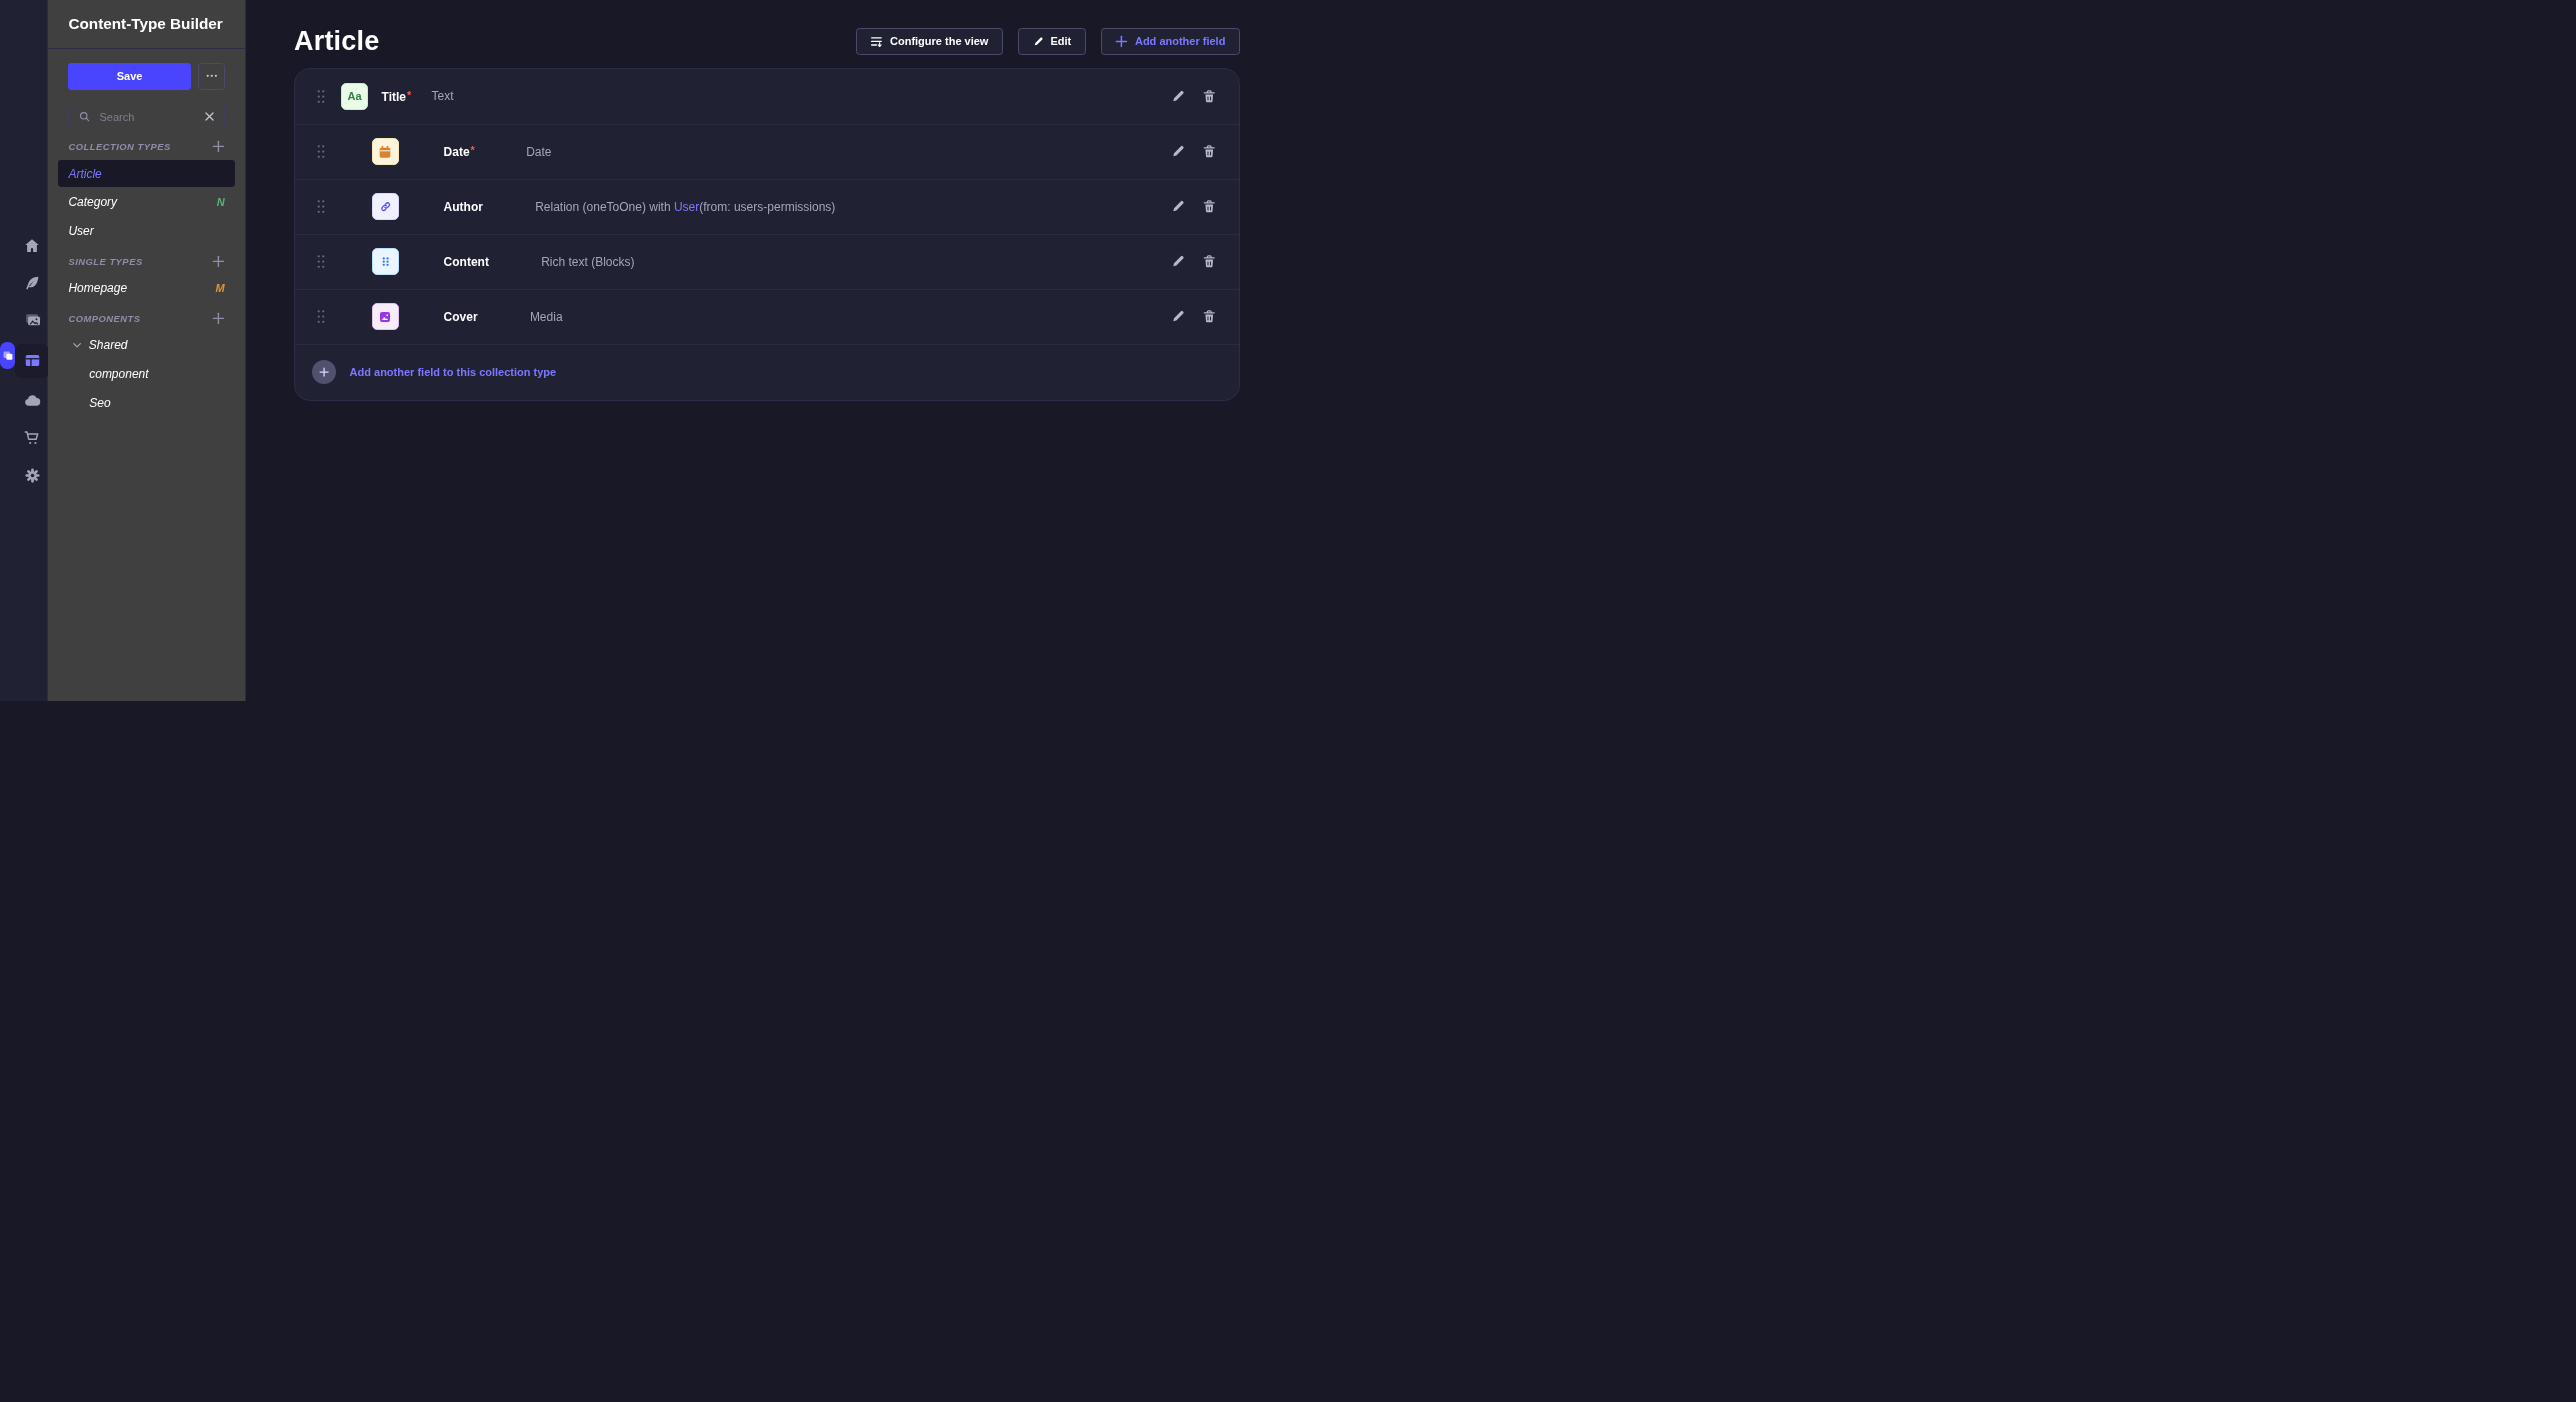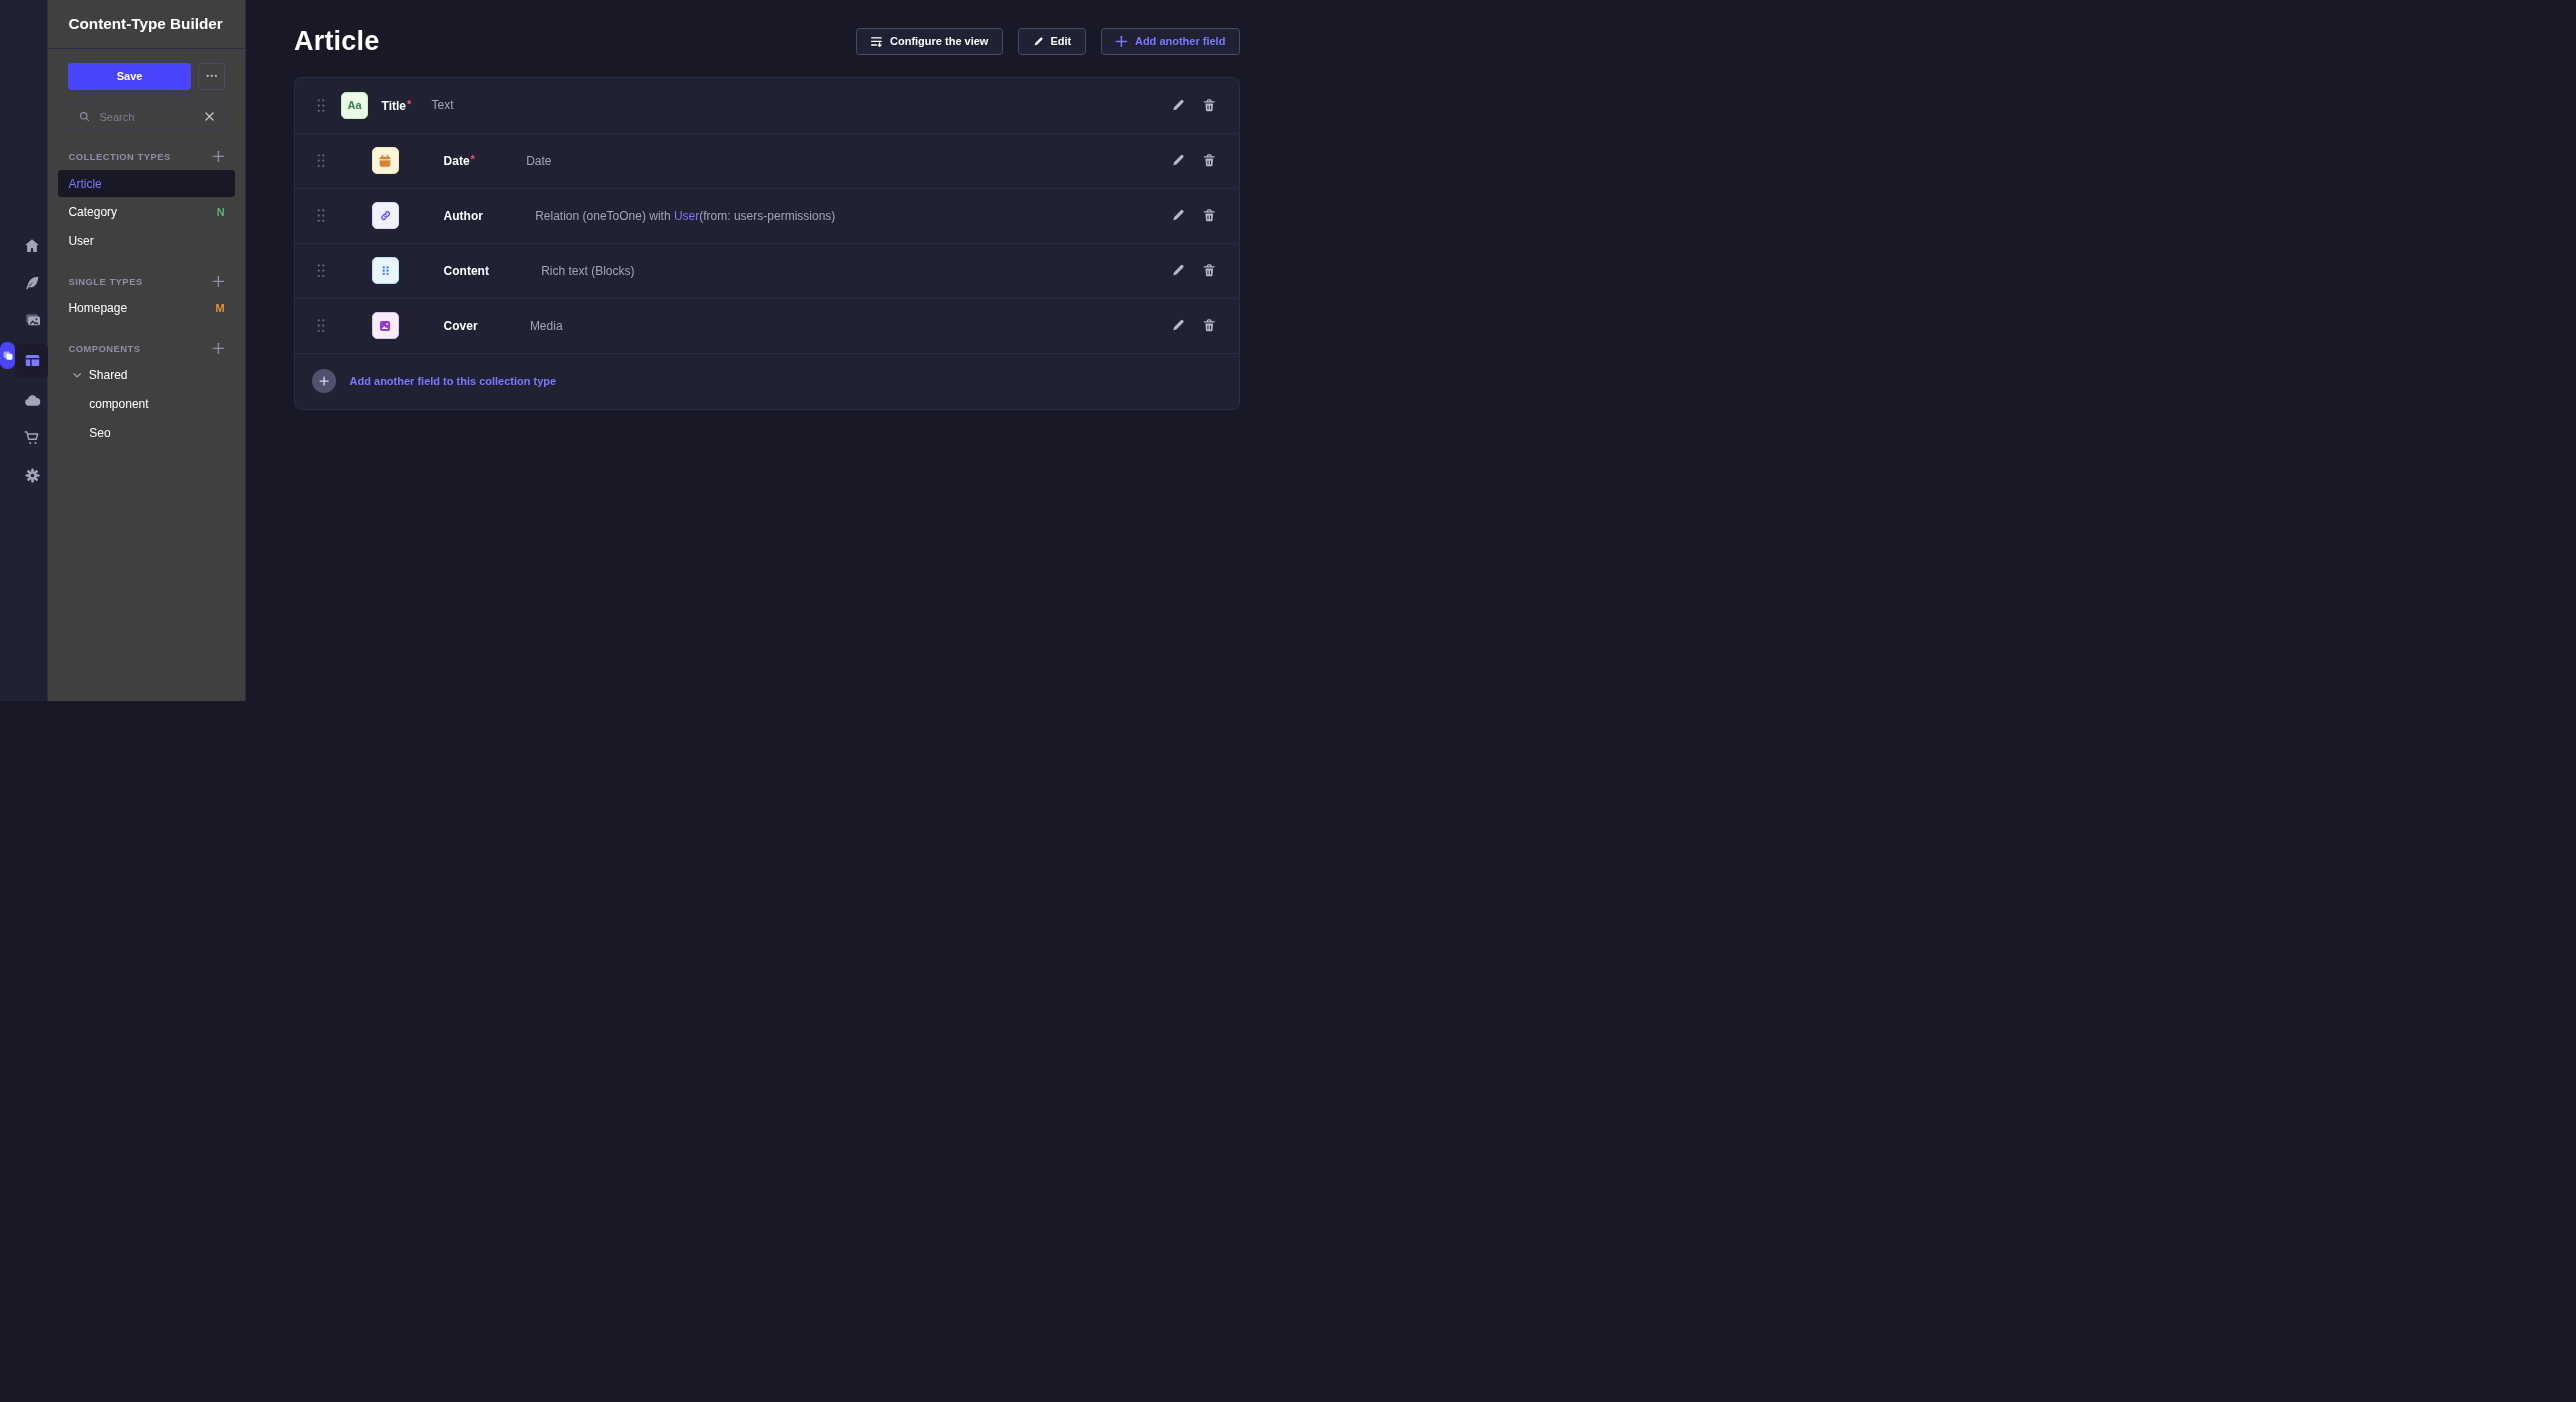--- a/index.html
+++ b/index.html
@@ -34,21 +34,21 @@
               font-family:inherit; }
   .btn-more { width:27px; height:27px; background:transparent; border:0.9px solid #4a4a6a;
               border-radius:3.4px; color:#c7c7d6; display:grid; place-items:center; cursor:pointer; }
   .search { margin-top:13.6px; height:27px; border:0.9px solid #3f3f5c; border-radius:3.4px;
             display:flex; align-items:center; padding:0 8.5px; gap:6.8px; color:#8e8ea9; }
   .search input { flex:1; min-width:0; background:transparent; border:none; outline:none;
                   color:#fff; font-size:11px; font-family:inherit; }
   .search input::placeholder { color:#7e7e96; }
   .clear-btn { background:none; border:none; color:#c7c7d6; padding:0; cursor:pointer;
                display:grid; place-items:center; }
-  .section { margin-top:18px; }
+  .section { margin-top:8px;font-style:italic; }
   .section-head { display:flex; align-items:center; justify-content:space-between;
                   color:#8e8ea9; font-size:9.4px; font-weight:700; letter-spacing:0.5px;
                   height:17px; margin-bottom:5.1px; }
   .plus-btn { background:none; border:none; color:#8e8ea9; padding:0; cursor:pointer;
               display:grid; place-items:center; }
   .nav-item { height:27px; margin:1.7px -10.2px; padding:0 10.2px; border-radius:3.4px;
               display:flex; align-items:center; color:#fff; font-size:12px; cursor:pointer; }
   .nav-item.active { background:#181826; color:#7b79ff; }
   .badge { margin-left:auto; font-size:11px; font-weight:600; }
   .badge-n { color:#5cb176; }
@@ -60,21 +60,21 @@
   
   .main { flex:1; background:#181826; padding:0 48px; }
   .main-head { display:flex; align-items:center; justify-content:space-between; margin-top:25.6px; }
   h1 { font-size:27px; margin:0; color:#fff; font-weight:700; letter-spacing:0.2px; }
   .toolbar { display:flex; gap:15px; }
   .tbtn { height:27px; display:flex; align-items:center; gap:6.8px; padding:0 13.6px;
           background:#212134; border:0.9px solid #4a4a6a; border-radius:3.4px; color:#fff;
           font-size:11px; font-weight:600; cursor:pointer; font-family:inherit; }
   .tbtn.accent { color:#7b79ff; }
 
-  .table { margin-top:20px; background:#212134; border:0.9px solid #2c2c44; border-radius:7px; }
+  .table { margin-top:11px; background:#212134; border:0.9px solid #2c2c44; border-radius:16px; }
   .row { height:55px; display:flex; align-items:center; padding:0 20.4px; }
   .row + .row, .tfoot { border-top:0.9px solid #2a2a42;gap:31px; }
   .drag { color:#666687; margin-right:13.6px; display:inline-flex; cursor:grab;
           background:none; border:none; padding:0; }
   .fbox { width:27px; height:27px; border-radius:5.1px; border:0.9px solid; display:grid;
           place-items:center; margin-right:13.6px; flex-shrink:0; }
   .fbox-text { background:#eafbe7; border-color:#c6f0c2; color:#328048;
                font-size:11px; font-weight:700; }
   .fbox-date { background:#fdf4dc; border-color:#fae7b9; }
   .fbox-rel  { background:#f0f0ff; border-color:#d9d8ff; }

